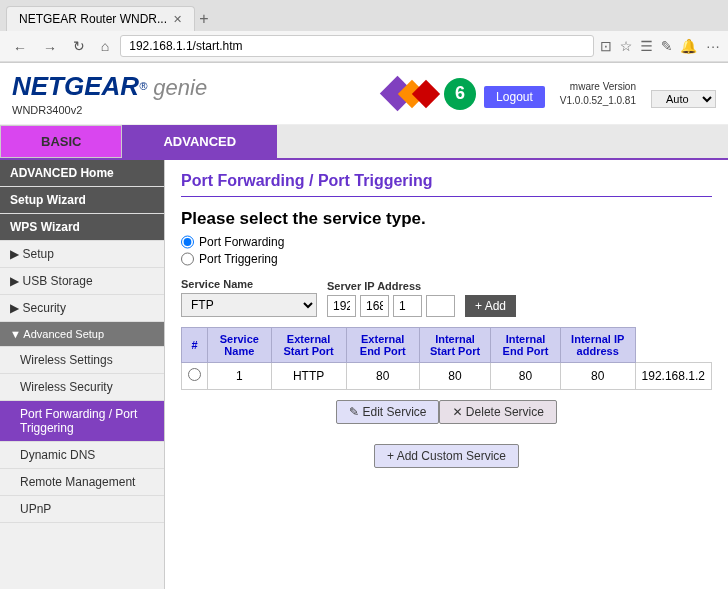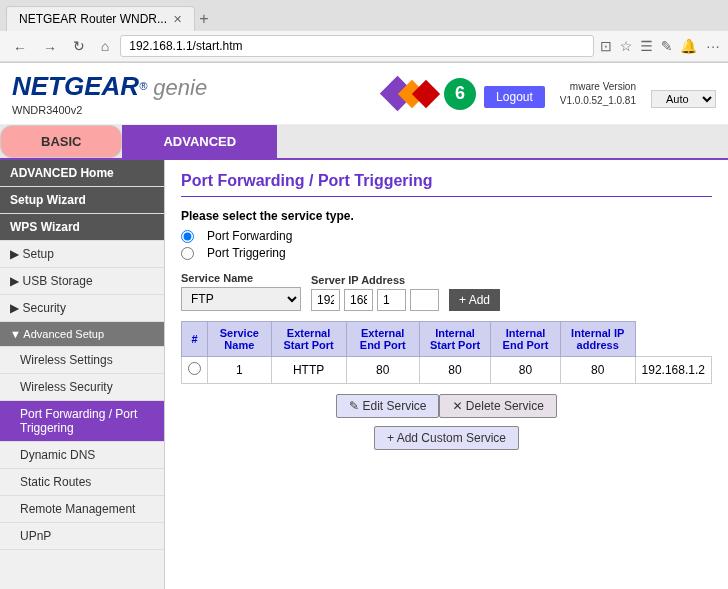--- a/index.html
+++ b/index.html
@@ -22,59 +22,59 @@
     .model-text { font-size: 11px; color: #333; margin-top: 2px; }
     .user-badge { width: 32px; height: 32px; background: #00a651; border-radius: 50%; display: flex; align-items: center; justify-content: center; color: white; font-size: 18px; font-weight: bold; }
     .logout-btn { background: #5c5cff; color: white; border: none; padding: 4px 12px; cursor: pointer; font-size: 12px; border-radius: 2px; }
     .firmware-info { font-size: 10px; color: #333; text-align: right; line-height: 1.4; }
     .lang-select { font-size: 11px; border: 1px solid #ccc; padding: 1px 10px; }
 
     
     .main-tabs { display: flex; background: #e8e8e8; border-bottom: 2px solid #8040bf; }
     .main-tab { padding: 8px 40px; font-size: 13px; font-weight: bold; cursor: pointer; border: 1px solid #ccc; }
     .main-tab.active { background: #8040bf; color: white; border-color: #8040bf; }
-    .main-tab.inactive { background: #fca5a5; color: #333; border-radius: 12px; }
+    .main-tab.inactive { background: #d946ef; color: #333; }
 
     
     .content-area { display: flex; height: 430px; }
 
     
     .sidebar { width: 165px; background: #f0f0f0; border-right: 1px solid #ccc; overflow-y: auto; flex-shrink: 0; }
     .sidebar-item { padding: 6px 10px; font-size: 12px; cursor: pointer; color: #333; border-bottom: 1px solid #ddd; }
     .sidebar-item.header { background: #555; color: white; font-weight: bold; }
     .sidebar-item.active { background: #8040bf; color: white; }
     .sidebar-item.sub { padding-left: 20px; font-size: 12px; }
     .sidebar-item.section { background: #777; color: white; font-size: 11px; }
 
     
     .main-content { flex: 1; padding: 12px 16px; overflow-y: auto; }
     .page-title { color: #6633cc; font-size: 16px; font-weight: bold; border-bottom: 1px solid #6633cc; padding-bottom: 6px; margin-bottom: 12px; }
     .form-section { margin-bottom: 12px; }
-    .form-label { font-size: 12px; margin-bottom: 6px; font-weight: bold; }
+    .form-label { font-size: 17px; margin-bottom: 6px; font-weight: bold; }
     .radio-group { margin-bottom: 8px; }
-    .radio-item { display: flex; align-items: center; gap: 13px; margin-bottom: 3px; font-size: 12px; }
+    .radio-item { display: flex; gap: 5px; margin-bottom: 3px; font-size: 12px; }
     .fields-row { display: flex; align-items: flex-end; gap: 10px; margin-bottom: 10px; flex-wrap: wrap; }
     .field-group { display: flex; flex-direction: column; gap: 3px; }
     .field-label { font-size: 11px; color: #333; font-weight: bold; }
     .field-input { border: 1px solid #aaa; padding: 3px 5px; font-size: 12px; }
     .field-input.small { width: 29px; }
     .ip-fields { display: flex; align-items: center; }
     .ip-sep { margin: 0 2px; }
     .add-btn { background: #555; color: white; border: none; padding: 4px 10px; cursor: pointer; font-size: 12px; }
-    .select-field { border: 1px solid #aaa; padding: 3px 5px; font-size: 12px; width: 120px; }
+    .select-field { border: 1px solid #aaa; padding: 3px 5px; font-size: 12px; width: 136px; }
 
     
     .data-table { width: 100%; border-collapse: collapse; font-size: 12px; margin-bottom: 10px; }
     .data-table th { background: #d0d0f0; color: #0000cc; border: 1px solid #aac; padding: 5px 6px; text-align: center; font-size: 11px; }
     .data-table td { border: 1px solid #ccc; padding: 5px 6px; text-align: center; }
     .data-table tr:nth-child(even) td { background: #f8f8ff; }
     .data-table tr:nth-child(odd) td { background: #fff; }
 
     
-    .action-buttons { display: flex; gap: 0; justify-content: center; margin-bottom: 8px; }
+    .action-buttons { display: flex; gap: 0; justify-content: center; margin-bottom: 20px; }
     .action-btn { padding: 4px 12px; font-size: 12px; cursor: pointer; border: 1px solid #888; border-radius: 2px; display: flex; align-items: center; gap: 4px; }
     .edit-btn { background: #e0e0f8; color: #333; }
     .delete-btn { background: #e8e0e8; color: #333; }
     .custom-btn { background: #e0e0f8; color: #333; }
 
     
     .diamonds { display: flex; align-items: center; }
     .d1 { width: 25px; height: 25px; background: #8040bf; transform: rotate(45deg); margin-right: -8px; }
     .d2 { width: 20px; height: 20px; background: #ff8c00; transform: rotate(45deg); margin-right: -6px; }
     .d3 { width: 20px; height: 20px; background: #cc0000; transform: rotate(45deg); }
@@ -146,21 +146,20 @@
     <div class="sidebar-item header">Setup Wizard</div>
     <div class="sidebar-item header">WPS Wizard</div>
     <div class="sidebar-item">▶ Setup</div>
     <div class="sidebar-item">▶ USB Storage</div>
     <div class="sidebar-item">▶ Security</div>
     <div class="sidebar-item section">▼ Advanced Setup</div>
     <div class="sidebar-item sub">Wireless Settings</div>
     <div class="sidebar-item sub">Wireless Security</div>
     <div class="sidebar-item sub active">Port Forwarding / Port Triggering</div>
     <div class="sidebar-item sub">Dynamic DNS</div>
-    <div class="sidebar-item sub">Static Routes</div>
     <div class="sidebar-item sub">Remote Management</div>
     <div class="sidebar-item sub">UPnP</div>
 
   </div>
 
   <div class="main-content">
     <div class="page-title">Port Forwarding / Port Triggering</div>
 
     <div class="form-section">
       <div class="form-label">Please select the service type.</div>

